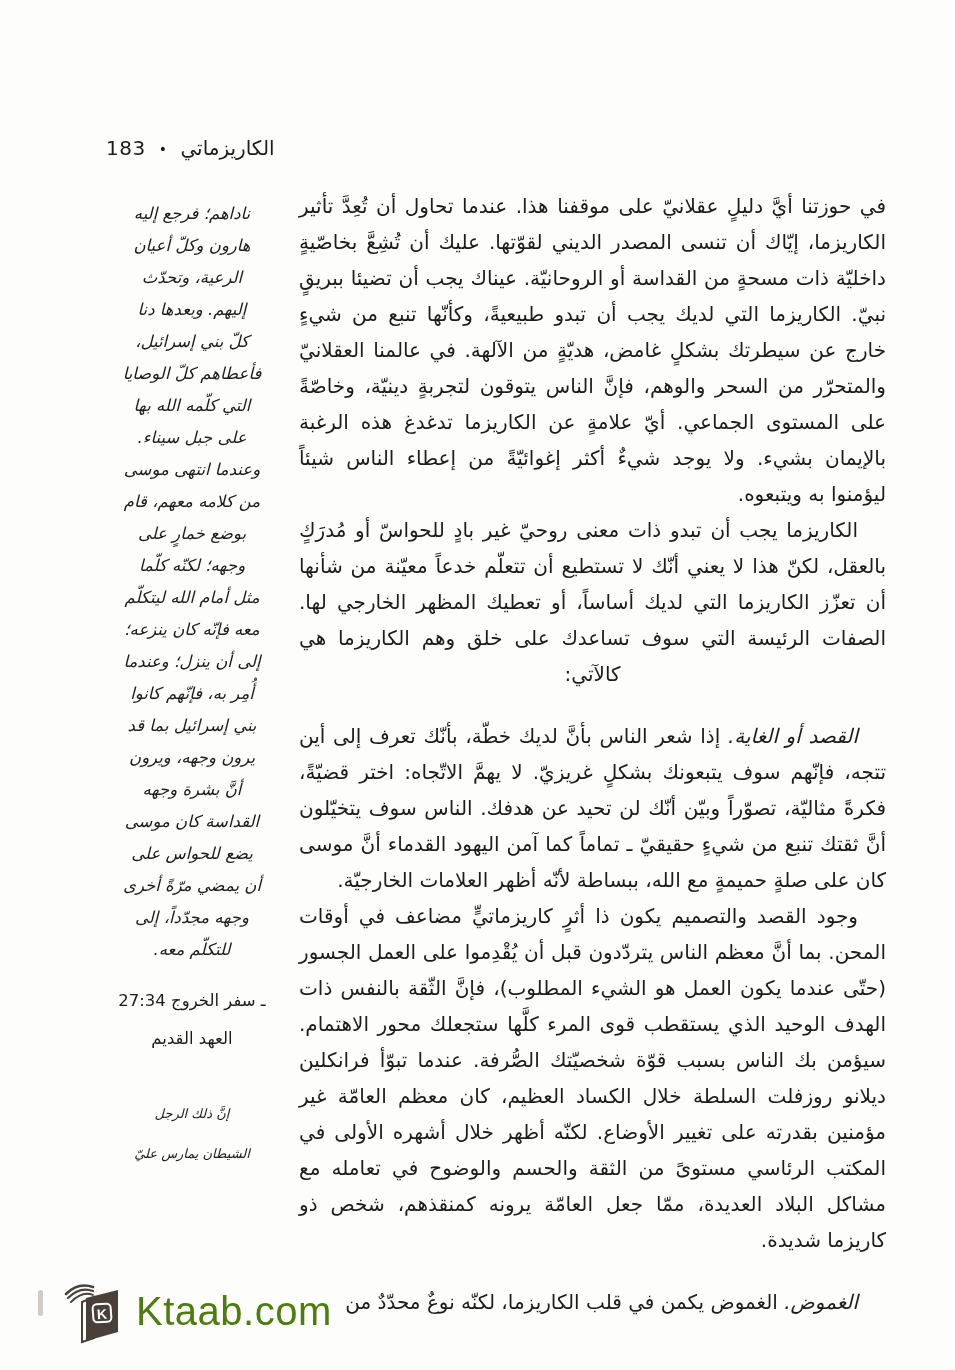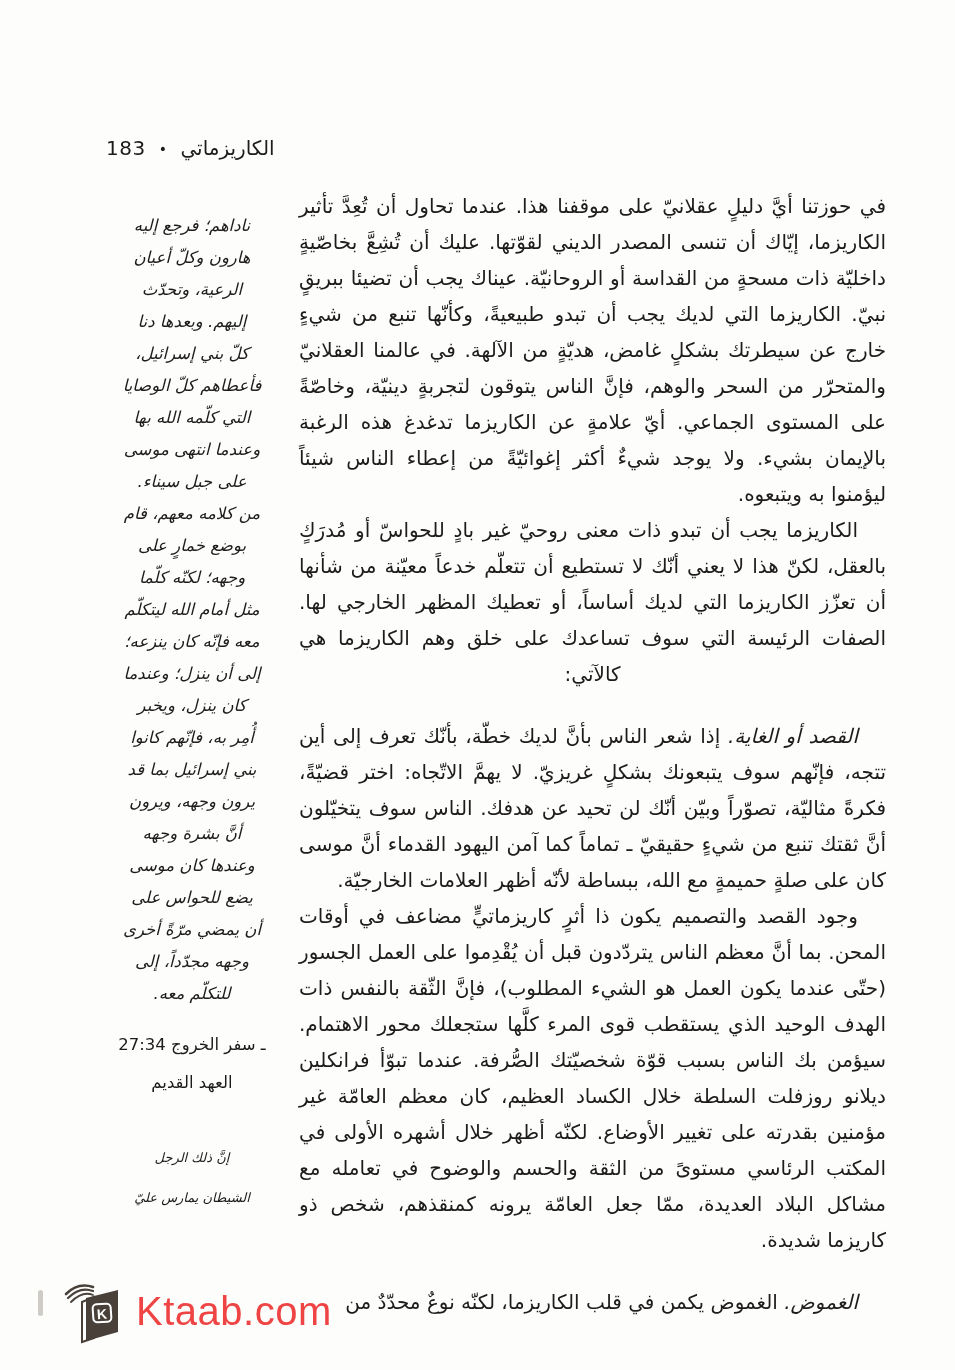--- a/index.html
+++ b/index.html
@@ -40,21 +40,21 @@
   }
   .body-text p { margin: 0; }
   .body-text p.indent { text-indent: 28px; }
   .body-text p.gap-before { margin-top: 26px; }
   .body-text p.center-last { text-align-last: center; }
   .body-text em.lead { font-style: italic; }
 
   
   .margin-notes {
     position: absolute;
-    top: 210px;
+    top: 198px;
     left: 92px;
     width: 200px;
     direction: rtl;
     text-align: center;
   }
   .margin-quote { font-style: italic; font-size: 16.5px; line-height: 32px; }
   .margin-quote .mline { white-space: nowrap; }
   .margin-citation {
     margin-top: 16px;
     font-style: normal;
@@ -76,21 +76,21 @@
     left: 60px;
     top: 1278px;
     display: flex;
     align-items: center;
     gap: 14px;
   }
   .logo-icon { display: block; width: 62px; height: 66px; }
   .logo-text {
     font-family: "Liberation Sans", "DejaVu Sans", sans-serif;
     font-size: 40px;
-    color: #ef4444;
+    color: #4d7c0f;
     letter-spacing: 0.5px;
   }
   .edge-mark {
     position: absolute;
     left: 38px;
     top: 1290px;
     width: 5px;
     height: 26px;
     border-radius: 3px;
     background: #cfccc7;
@@ -109,34 +109,33 @@
 
   <aside class="margin-notes">
     <div class="margin-quote">
         <div class="mline">ناداهم؛ فرجع إليه</div>
         <div class="mline">هارون وكلّ أعيان</div>
         <div class="mline">الرعية، وتحدّث</div>
         <div class="mline">إليهم. وبعدها دنا</div>
         <div class="mline">كلّ بني إسرائيل،</div>
         <div class="mline">فأعطاهم كلّ الوصايا</div>
         <div class="mline">التي كلّمه الله بها</div>
+        <div class="mline">على جبل سيناء.</div>
         <div class="mline">وعندما انتهى موسى</div>
-        <div class="mline">على جبل سيناء.</div>
         <div class="mline">من كلامه معهم، قام</div>
         <div class="mline">بوضع خمارٍ على</div>
         <div class="mline">وجهه؛ لكنّه كلّما</div>
         <div class="mline">مثل أمام الله ليتكلّم</div>
         <div class="mline">معه فإنّه كان ينزعه؛</div>
         <div class="mline">إلى أن ينزل؛ وعندما</div>
-        <div class="mline">كان ينزل، ويخبر</div>
         <div class="mline">أُمِر به، فإنّهم كانوا</div>
         <div class="mline">بني إسرائيل بما قد</div>
         <div class="mline">يرون وجهه، ويرون</div>
         <div class="mline">أنَّ بشرة وجهه</div>
-        <div class="mline">وعندها كان موسى</div>
+        <div class="mline">القداسة كان موسى</div>
         <div class="mline">يضع للحواس على</div>
         <div class="mline">أن يمضي مرّةً أخرى</div>
         <div class="mline">وجهه مجدّداً، إلى</div>
         <div class="mline">للتكلّم معه.</div>
       </div>
     <div class="margin-citation">
         <div class="mline">ـ سفر الخروج 27:34</div>
         <div class="mline">العهد القديم</div>
       </div>
     <div class="margin-quote-2">

